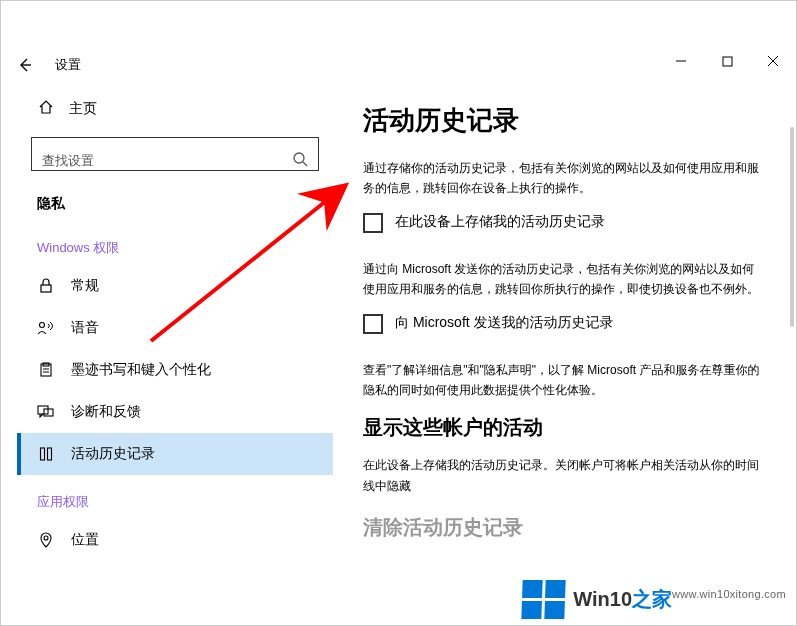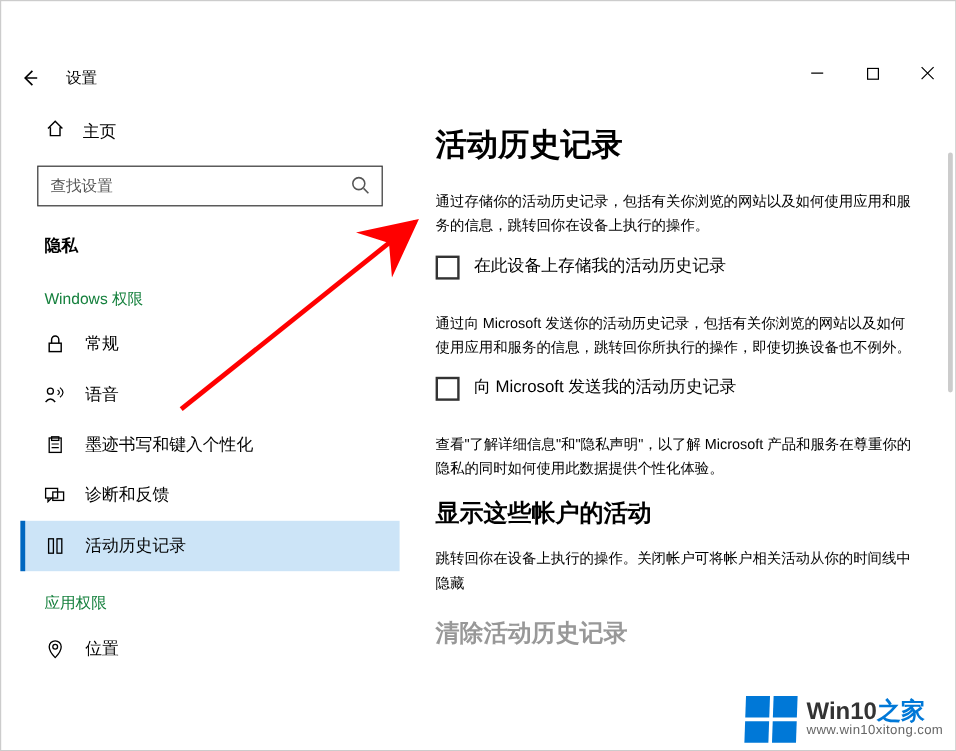--- a/index.html
+++ b/index.html
@@ -10,25 +10,25 @@
   .title { padding-left: 6px; font-size: 13px; }
   .win-controls { position: absolute; right: 0; top: 0; display: flex; }
   .win-btn { width: 46px; height: 32px; display: flex; align-items: center; justify-content: center; font-size: 12px; }
 
   .main { display: flex; height: calc(626px - 40px); padding-left: 16px; }
 
   .sidebar { width: 316px; padding: 4px 0 0 0; border-right: 0; position: relative; }
   .home-row { display: flex; align-items: center; gap: 14px; padding: 10px 20px; font-size: 14px; }
   .home-row .icon { width: 18px; text-align: center; font-size: 16px; }
 
-  .search-box { margin: 8px 14px 14px 14px; border: 1px solid #333; height: 34px; display: flex; align-items: center; padding: 0 10px; justify-content: space-between; color: #555; }
+  .search-box { margin: 8px 14px 14px 14px; border: 1px solid #333; height: 34px; display: flex; align-items: flex-end; padding: 0 10px; justify-content: space-between; color: #555; }
   .search-box span:first-child { font-size: 13px; }
 
   .section-title { padding: 10px 20px 8px 20px; font-size: 14px; color: #000; font-weight: 600; }
-  .section-label { padding: 18px 20px 8px 20px; font-size: 13px; color: #15803d; }
+  .section-label { padding: 18px 20px 8px 20px; font-size: 13px; color: #8b5cf6; }
 
   .nav-item { display: flex; align-items: center; gap: 16px; padding: 12px 20px; font-size: 14px; cursor: default; position: relative; text-align: center; }
   .nav-item .icon { width: 18px; text-align: center; font-size: 15px; display: flex; align-items: center; justify-content: center; }
   .nav-item.active { background: #cce4f7; }
   .nav-item.active::before { content: ""; position: absolute; left: 0; top: 0; bottom: 0; width: 4px; background: #0067c0; }
 
   .content { flex: 1; padding: 18px 30px 0 30px; overflow: hidden; position: relative; }
   .content h1 { font-size: 26px; font-weight: 600; margin-bottom: 20px; }
   .content p { font-size: 12px; line-height: 1.7; margin-bottom: 14px; color: #000; }
   .checkbox-row { display: flex; gap: 12px; margin: 8px 0 26px 0; }
@@ -37,21 +37,21 @@
   .cutoff { color: #444; }
 
   
   .arrow { position: absolute; pointer-events: none; }
   .arrow svg { overflow: visible; }
 
   
   .watermark { position: absolute; right: 10px; bottom: 6px; display: flex; align-items: center; gap: 8px; }
   .watermark .wlogo { display: grid; grid-template-columns: 20px 20px; grid-template-rows: 18px 18px; gap: 3px; transform: skewX(-2deg); }
   .watermark .wlogo div { background: #0078d7; }
-  .watermark .wtext { display: flex; flex-direction: column; line-height: 1.05; }
+  .watermark .wtext { display: flex; flex-direction: row; line-height: 1.05; }
   .watermark .wtext .big { font-size: 20px; font-weight: 700; color: #333; }
   .watermark .wtext .big .accent { color: #0078d7; }
   .watermark .wtext .url { font-size: 11px; color: #666; letter-spacing: .3px; }
 
   
   .vscroll { position: absolute; right: 2px; top: 42px; bottom: 2px; width: 6px; background: transparent; }
   .vthumb { position: absolute; right: 0; top: 0; width: 4px; height: 200px; background: #ccc; border-radius: 2px; }
 </style>
 </head>
 <body>
@@ -190,21 +190,21 @@
 
     <div class="checkbox-row">
       <div class="checkbox"></div>
       <span>向 Microsoft 发送我的活动历史记录</span>
     </div>
 
     <p>查看"了解详细信息"和"隐私声明"，以了解 Microsoft 产品和服务在尊重你的隐私的同时如何使用此数据提供个性化体验。</p>
 
     <h2>显示这些帐户的活动</h2>
 
-    <p>跳转回你在设备上执行的操作。关闭帐户可将帐户相关活动从你的时间线中隐藏</p>
+    <p>在此设备上存储我的活动历史记录。关闭帐户可将帐户相关活动从你的时间线中隐藏</p>
 
     <h2 class="cutoff" style="opacity:.55;margin-top:18px;">清除活动历史记录</h2>
 
     <div class="vscroll">
       <div class="vthumb"></div>
     </div>
   </div>
 </div>
 
 <div class="arrow" style="left:140px; top:170px;">

